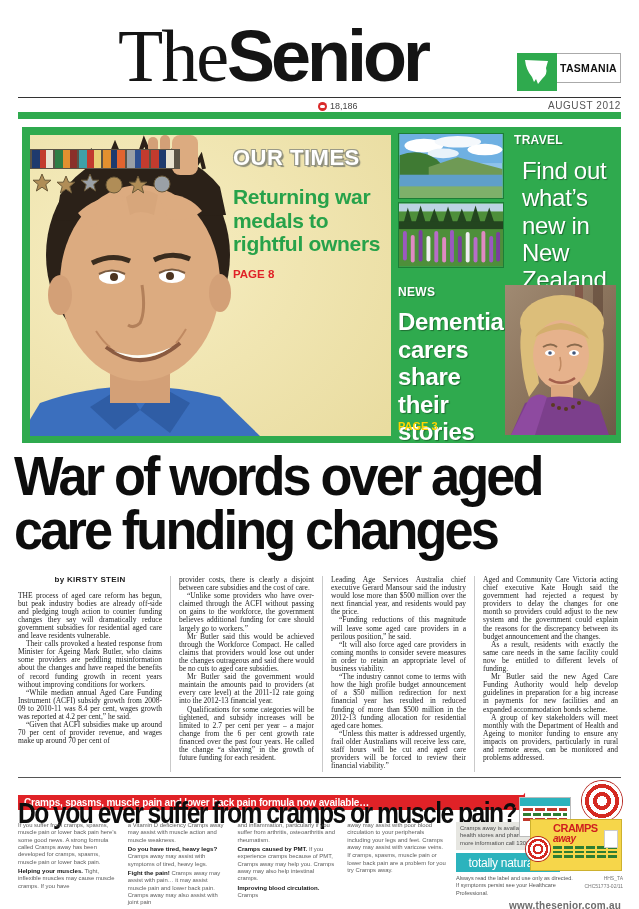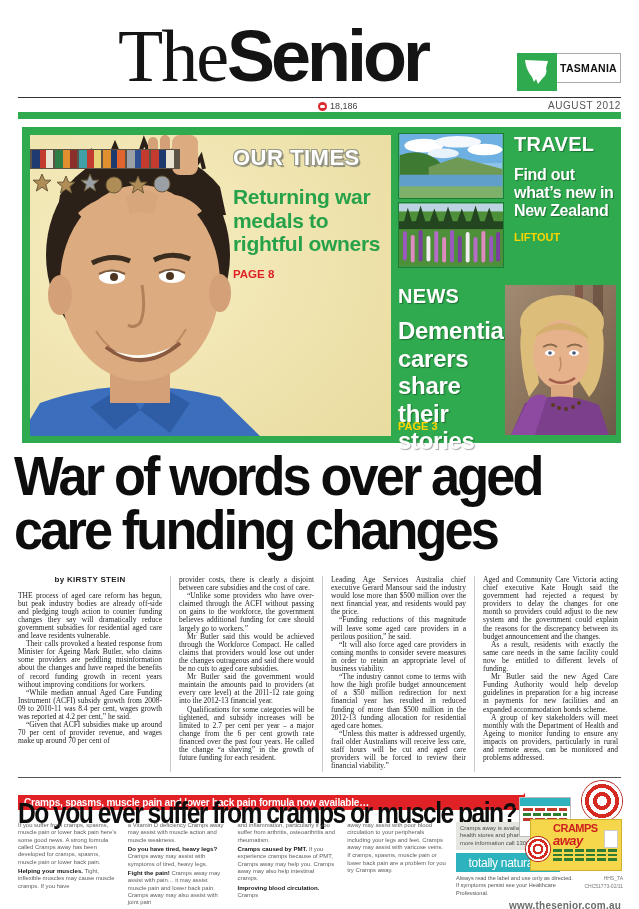--- a/index.html
+++ b/index.html
@@ -33,22 +33,22 @@
   .kicker{font-size:22px;font-weight:bold;color:#fff;letter-spacing:.5px;
     text-shadow:-1px -1px 0 #9a9a88,1px -1px 0 #9a9a88,-1px 1px 0 #9a9a88,2px 2px 1px #8a8a78;}
   .feature-head{margin-top:14px;font-size:21px;font-weight:bold;line-height:1.13;color:var(--green-txt);letter-spacing:-.3px;}
   .feature-page{margin-top:12px;font-size:11.5px;font-weight:bold;color:var(--red);}
   .medals{position:absolute;left:188px;top:238px;}
 
   .travel-imgs{position:absolute;left:376px;top:6px;width:106px;}
   .nz-img{width:106px;height:66px;display:block;border:1px solid #1d7d36;}
   .nz-img+.nz-img{margin-top:3px;}
   .travel-txt{position:absolute;left:492px;top:6px;width:102px;color:#fff;}
-  .sec-label{font-size:20px;font-weight:bold;letter-spacing:.3px;text-shadow:1px 1px 1px rgba(0,0,0,.35);}
-  .travel-head{margin-top:10px;font-size:16px;font-weight:bold;line-height:1.14;text-shadow:1px 1px 1px rgba(0,0,0,.35);letter-spacing:-.3px;}
+  .sec-label{font-size:12px;font-weight:bold;letter-spacing:.3px;text-shadow:1px 1px 1px rgba(0,0,0,.35);}
+  .travel-head{margin-top:10px;font-size:24px;font-weight:normal;line-height:1.14;text-shadow:1px 1px 1px rgba(0,0,0,.35);letter-spacing:-.3px;margin-left:8px;}
   .liftout{margin-top:10px;font-size:11px;font-weight:bold;color:var(--yellow);}
   .news-txt{position:absolute;left:376px;top:158px;width:106px;color:#fff;}
   .news-head{margin-top:9px;font-size:24px;font-weight:bold;line-height:1.15;text-shadow:1px 1px 1px rgba(0,0,0,.35);letter-spacing:-.3px;}
   .news-page{position:absolute;left:376px;top:293px;font-size:11px;font-weight:bold;color:var(--yellow);}
   .woman{position:absolute;left:483px;top:158px;width:111px;height:150px;overflow:hidden;}
 
   
   .main-head{position:absolute;top:450px;left:14px;width:632px;font-size:55px;font-weight:bold;
     letter-spacing:-3px;line-height:.98;color:#0d0d0d;transform:scaleX(.95);transform-origin:left top;}
   .bodycols{position:absolute;top:576px;left:18px;width:603px;height:196px;display:flex;}
@@ -86,21 +86,21 @@
   .shelf-teal{height:8px;background:var(--teal);}
   .shelf-line{height:3px;margin:2px 3px 0 3px;background:repeating-linear-gradient(90deg,#c0392b 0 10px,#fff 10px 12px);}
   .shelf-line.g{background:repeating-linear-gradient(90deg,#2e7d32 0 8px,#fff 8px 10px);}
   .roundel{position:absolute;right:2px;top:0;width:40px;height:40px;border-radius:50%;
     background:radial-gradient(circle,#fff 0 18%,#d42a22 18% 32%,#fff 32% 46%,#d42a22 46% 60%,#fff 60% 74%,#d42a22 74% 100%);
     box-shadow:0 0 0 1px #b5231c;}
   .roundel.small{left:16px;top:56px;width:24px;height:24px;right:auto;}
   .cr-box{position:absolute;left:20px;top:38px;width:92px;height:52px;background:#f6d64a;border:1px solid #cdb12e;
     padding:3px 4px 0 22px;}
   .cr-name1{font-size:11px;font-weight:bold;color:#cf1f1f;letter-spacing:-.5px;line-height:1;}
-  .cr-name2{font-size:13px;font-weight:bold;font-style:italic;color:#cf1f1f;line-height:1;letter-spacing:-.5px;}
+  .cr-name2{font-size:10px;font-weight:bold;font-style:italic;color:#cf1f1f;line-height:1;letter-spacing:-.5px;}
   .cr-line{height:2.5px;margin-top:2px;background:repeating-linear-gradient(90deg,#2e7d32 0 9px,#f6d64a 9px 11px);}
   .cr-tab{position:absolute;right:3px;top:10px;width:14px;height:18px;background:#fff;border:1px solid #ccc;}
 </style>
 </head>
 <body>
 
 <div id="page">
 
   <div class="mast-title">
     <span class="mast-the">The</span><span class="mast-senior">Senior</span>

